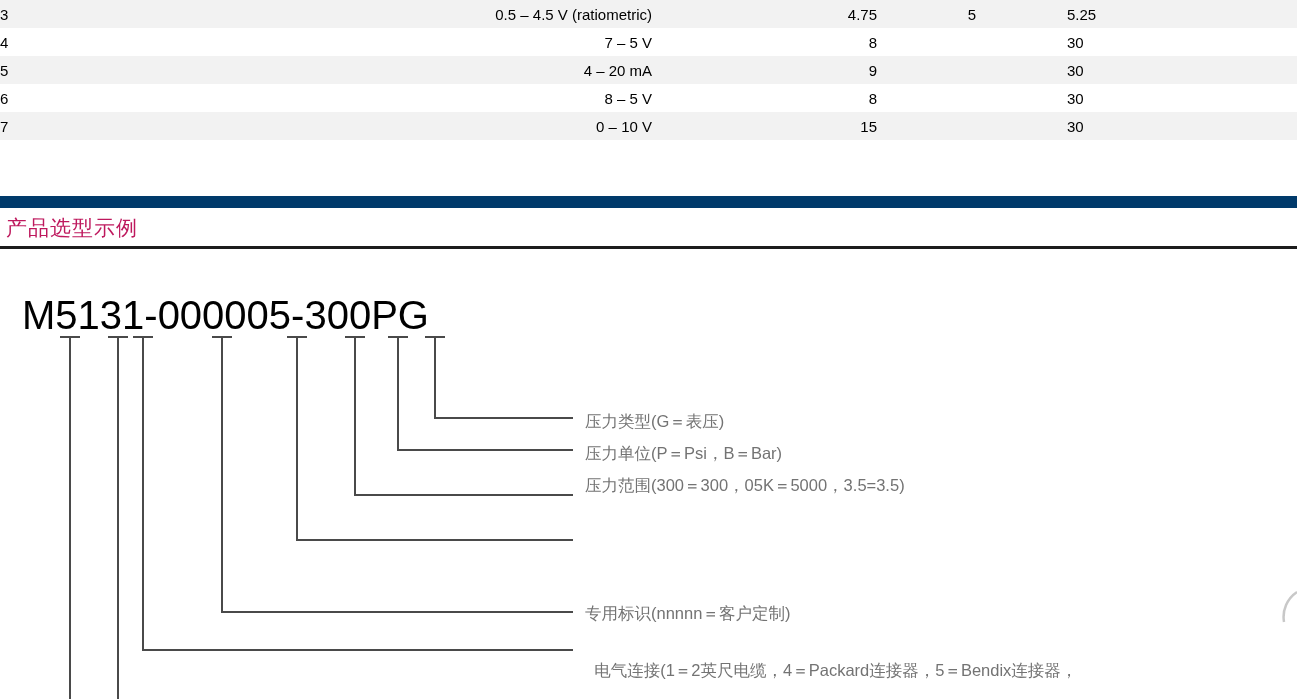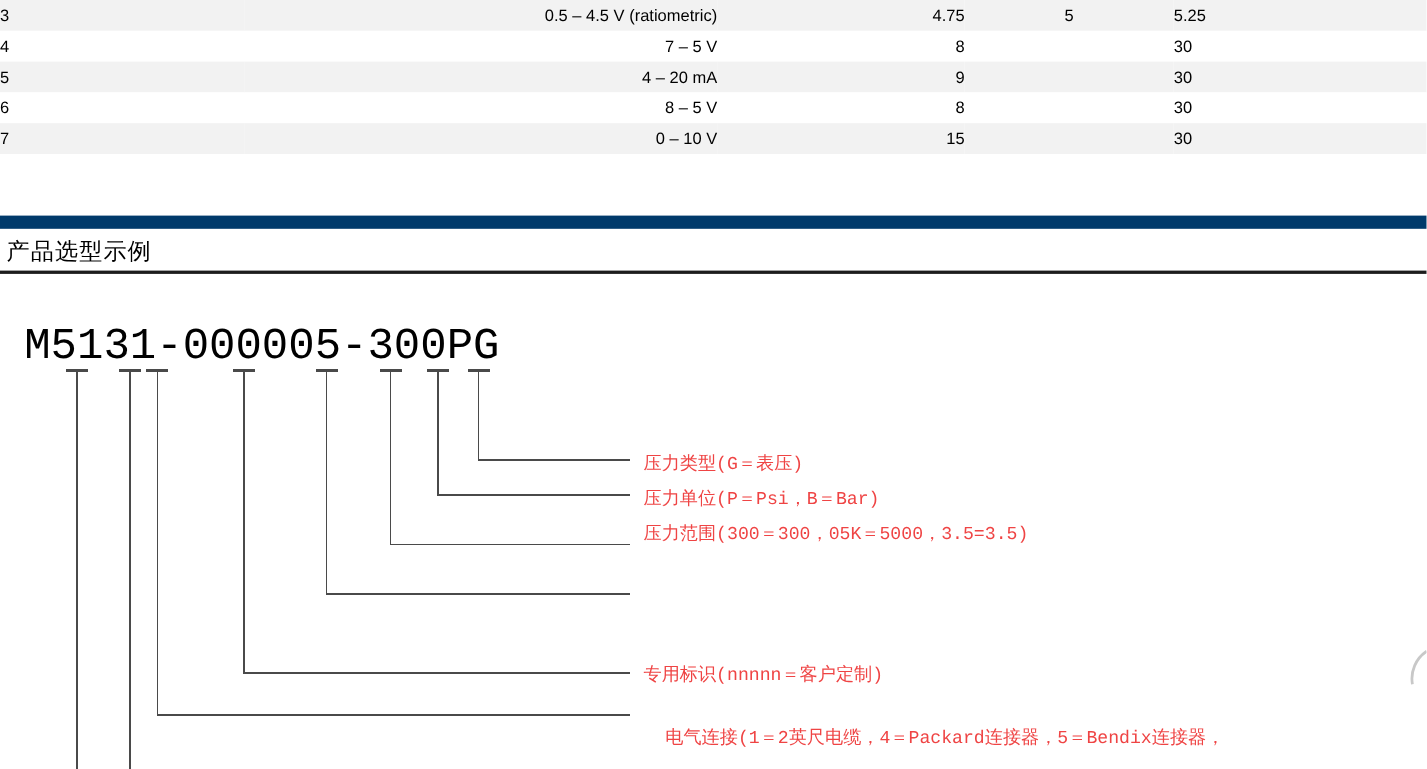--- a/index.html
+++ b/index.html
@@ -35,34 +35,34 @@
   #section-title{
     font-size:21px; color:#003a6b; font-weight:400;
     padding:6px 0 4px 6px; letter-spacing:1px;
   }
   #section-rule{height:3px; background:#1d1d1d; width:1297px;}
 
   
   #part-number{
     position:absolute; left:22px; top:293px;
     font-size:40px; letter-spacing:0px; white-space:nowrap;
-    font-family:Liberation Mono, monospace;
+    font-family:Liberation Sans, sans-serif;
   }
 
   
   #leader-svg{position:absolute; left:0; top:0; width:1297px; height:699px; pointer-events:none;}
 
   
   .callout{
     position:absolute;
-    font-family:Liberation Mono, monospace;
+    font-family:Liberation Sans, sans-serif;
     font-size:16.5px;
     line-height:25px;
     white-space:pre;
-    color:#ef4444;
+    color:#737373;
   }
   #callout-type{left:585px; top:409px;}
   #callout-unit{left:585px; top:441px;}
   #callout-range{left:585px; top:473px;}
   #callout-port{left:585px; top:524px;}
   #callout-mark{left:585px; top:601px;}
   #callout-elec{left:585px; top:633px;}
   .callout .indent{padding-left:5.2em; display:block;}
 </style>
 </head>
@@ -103,21 +103,21 @@
         <td class="c-signal">0 – 10 V</td>
         <td class="c-min">15</td>
         <td class="c-typ"></td>
         <td class="c-max">30</td>
       </tr>
     </tbody>
 </table>
 
 <div id="section-block">
   <div id="section-bar" style="background: rgb(0, 58, 107);"></div>
-  <div id="section-title" style="color: #000000;">产品选型示例</div>
+  <div id="section-title" style="color: #be185d;">产品选型示例</div>
   <div id="section-rule" style="background: rgb(29, 29, 29);"></div>
 </div>
 
 <div id="part-number">M5131-000005-300PG</div>
 
 <svg id="leader-svg" viewBox="0 0 1297 699" xmlns="http://www.w3.org/2000/svg">
   <g stroke="#4a4a4a" stroke-width="1.4" fill="none" shape-rendering="crispEdges">
 
     <g stroke-width="2.2">
       <line x1="60" y1="337" x2="80" y2="337"></line>

